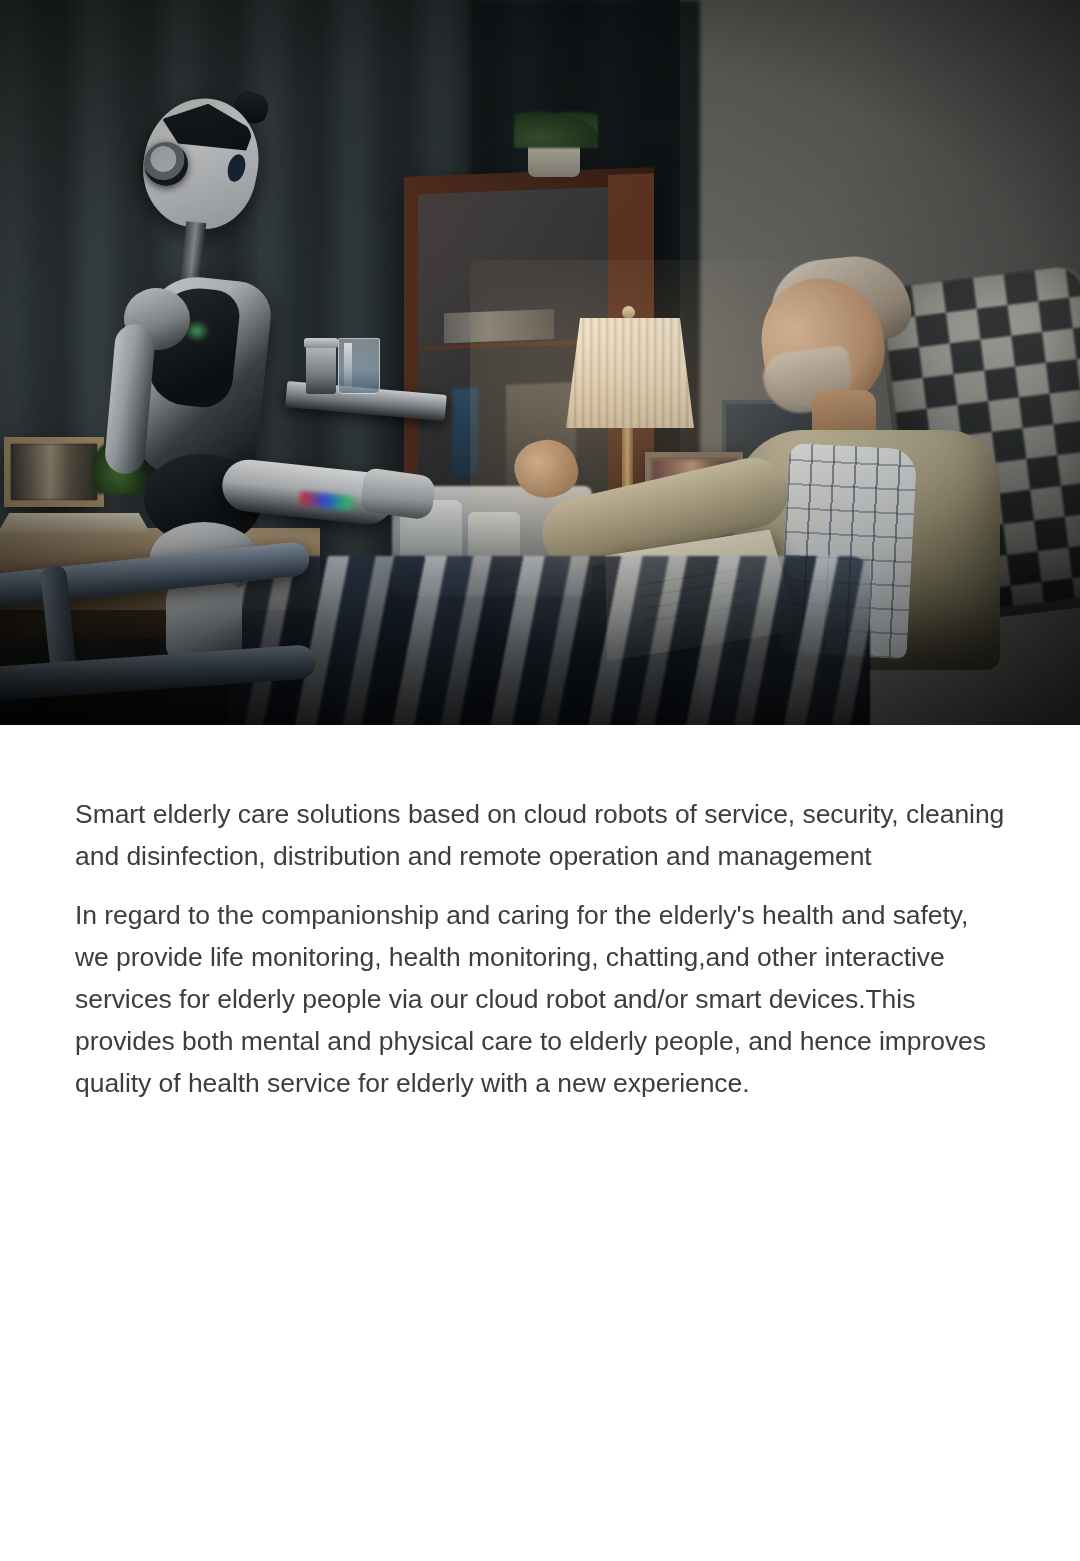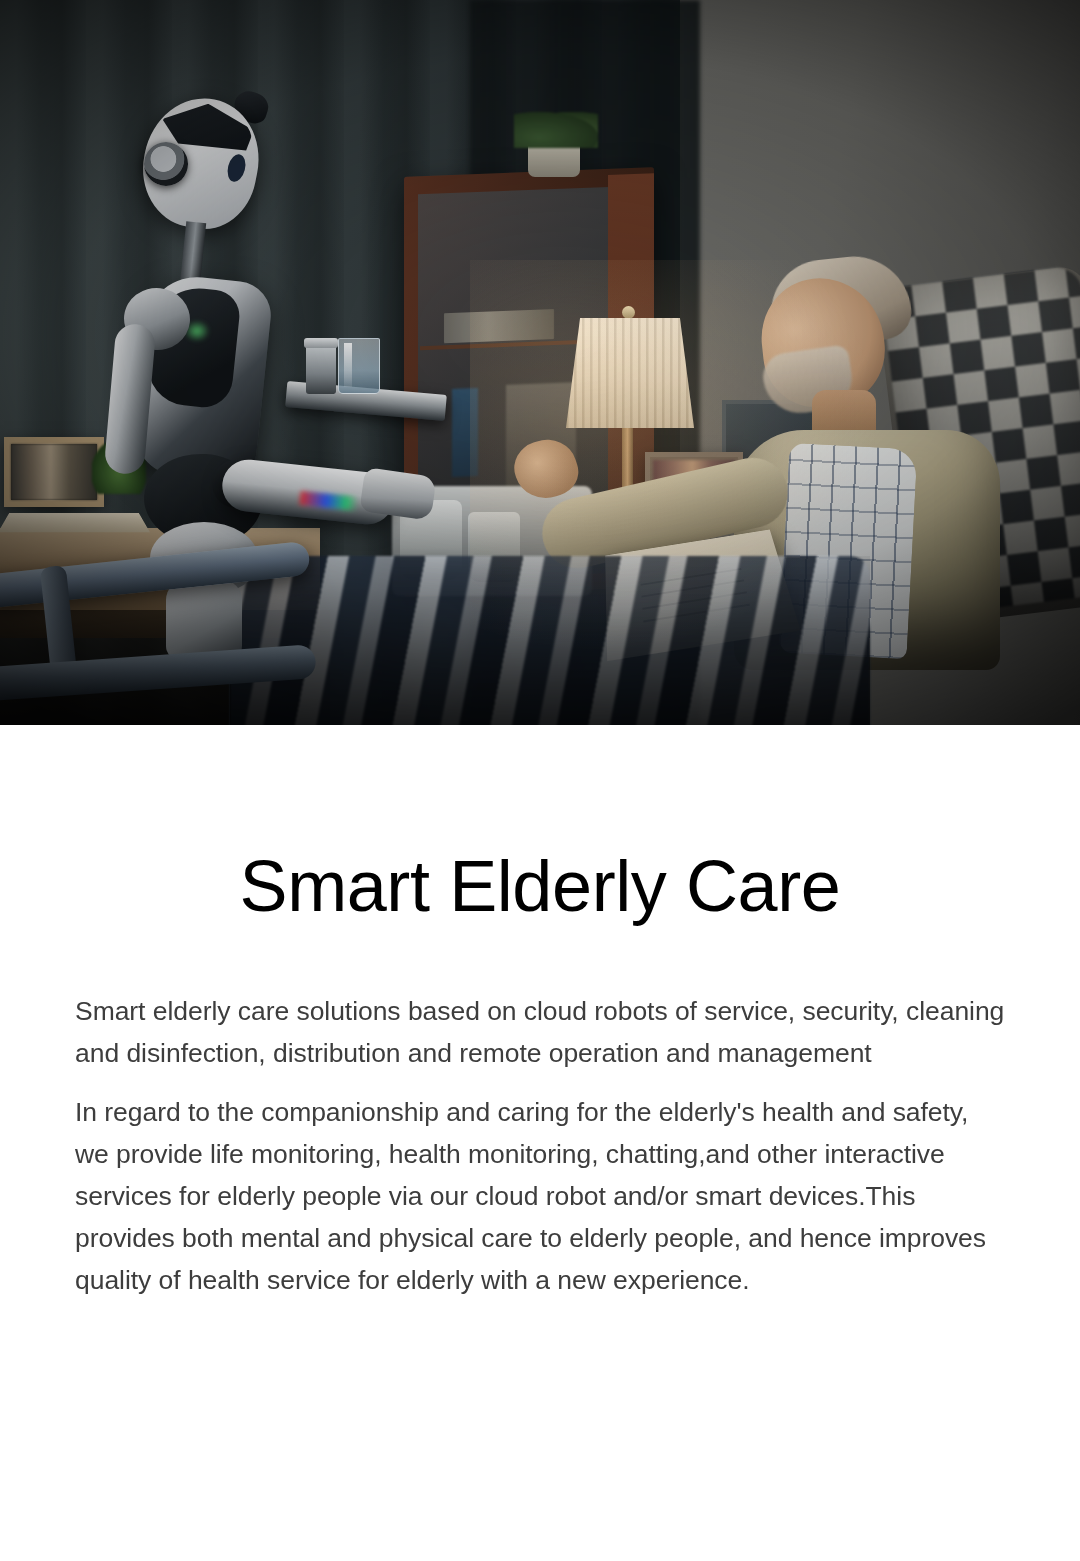--- a/index.html
+++ b/index.html
@@ -548,21 +548,20 @@
         <div class="bedrail-post"></div>
         <div class="bedrail-bot"></div>
       </div>
 
       <div class="warmlight"></div>
       <div class="vignette"></div>
     </div>
   </div>
 
   <div class="content">
-    <h1 class="title">Smart Elderly Care</h1>
 
     <div class="body">
       <p class="para para-1">Smart elderly care solutions based on cloud robots of service, security, cleaning and disinfection, distribution and remote operation and management</p>
       <p class="para">In regard to the companionship and caring for the elderly's health and safety, we provide life monitoring, health monitoring, chatting,and other interactive services for elderly people via our cloud robot and/or smart devices.This provides both mental and physical care to elderly people, and hence improves quality of health service for elderly with a new experience.</p>
     </div>
   </div>
 
 </div>
 
 </body></html>

